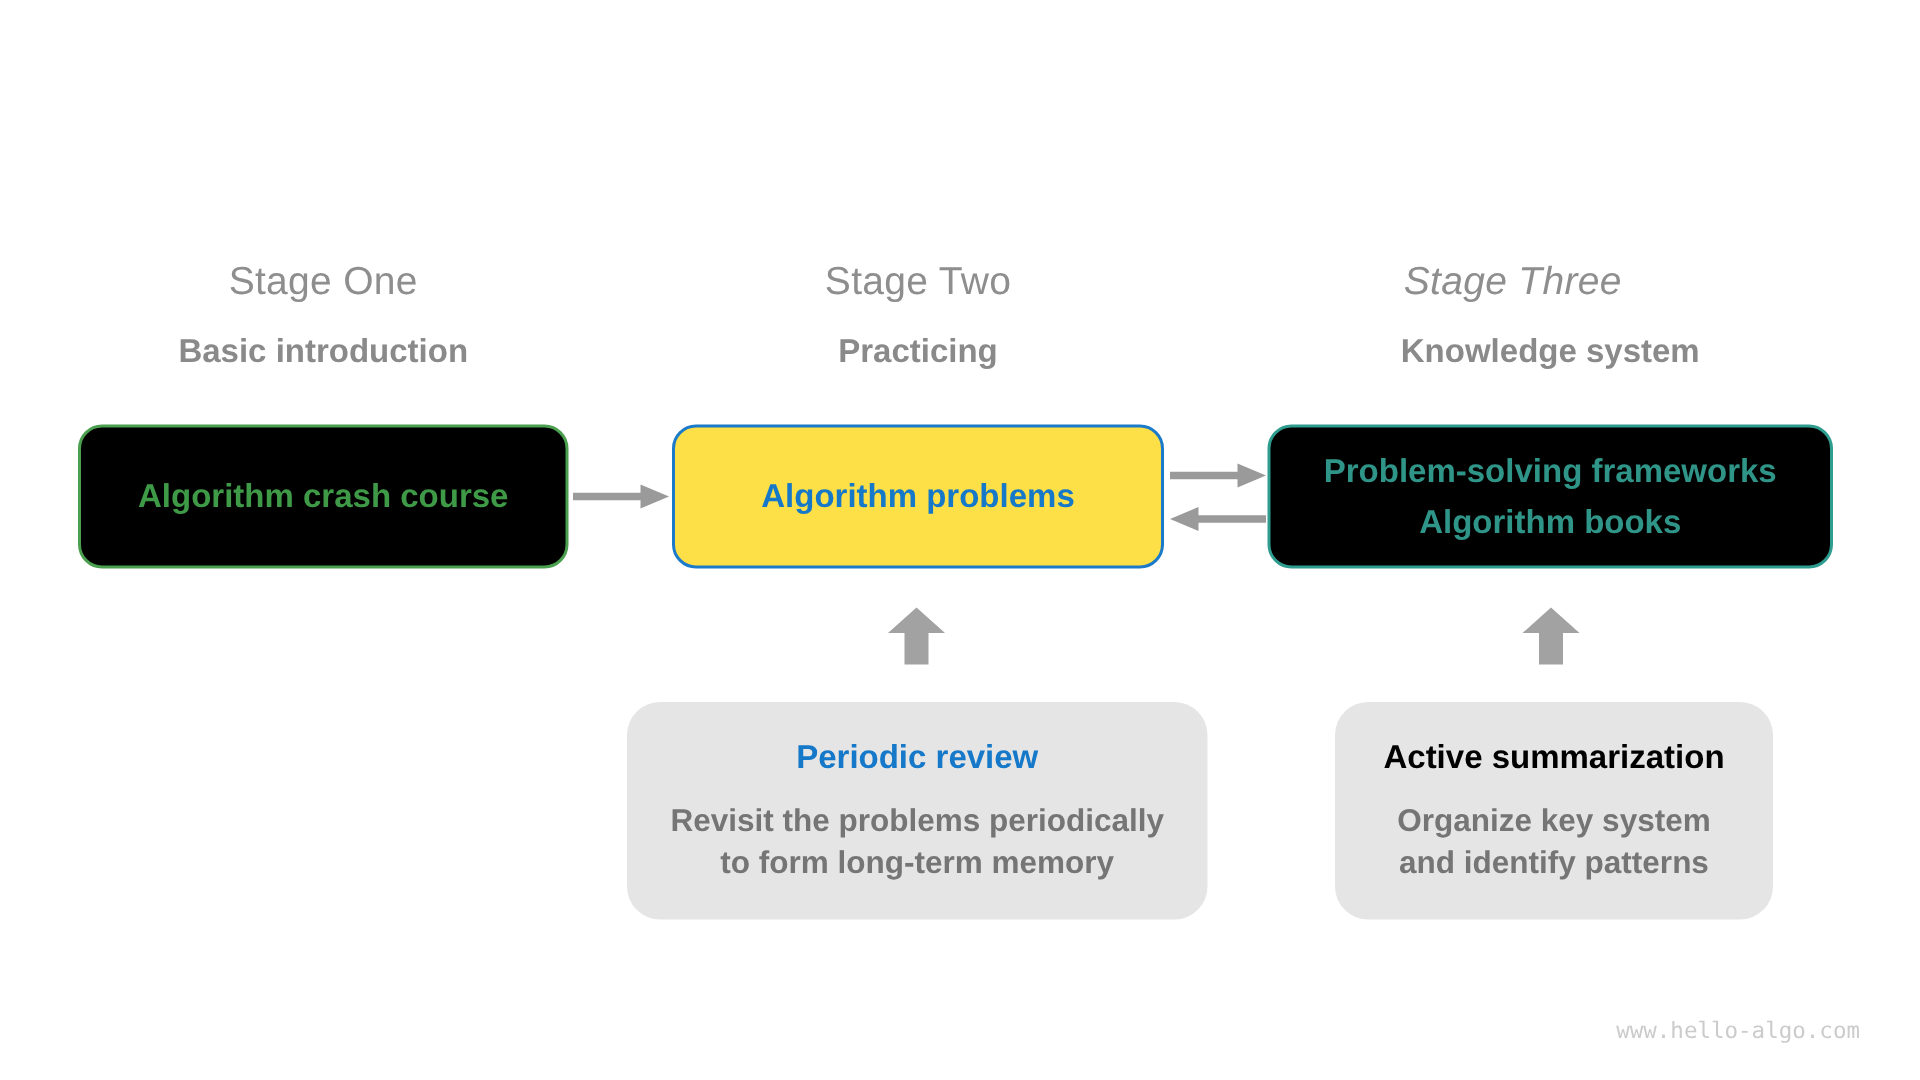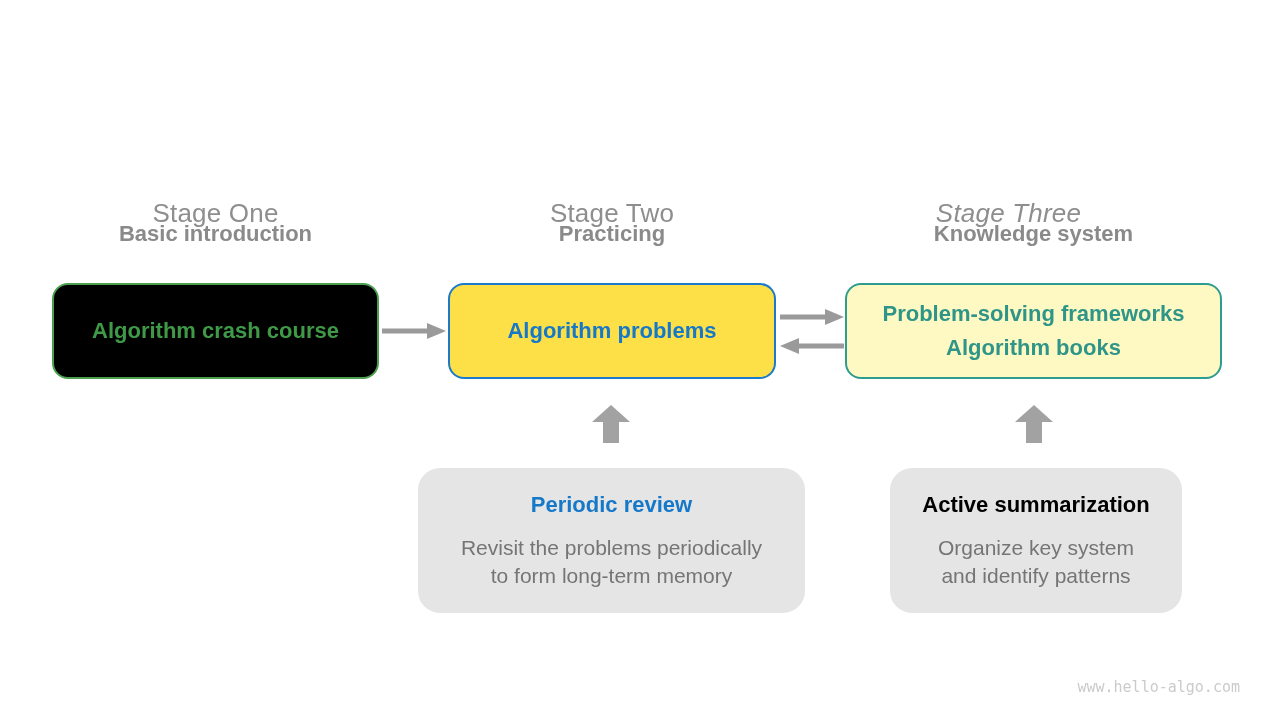--- a/index.html
+++ b/index.html
@@ -16,21 +16,20 @@
     overflow: hidden;
   }
   .stage-title {
     position: absolute;
     top: 172px;
     font-size: 26px;
     font-weight: 400;
     color: #8e8e8e;
     text-align: center;
     letter-spacing: 0.2px;
-    margin-top: 26px;
   }
   .stage-subtitle {
     position: absolute;
     top: 221px;
     font-size: 22px;
     font-weight: 700;
     color: #8a8a8a;
     text-align: center;
   }
   .node-box {
@@ -44,21 +43,21 @@
     flex-direction: column;
     justify-content: center;
     align-items: center;
     text-align: center;
     font-size: 22px;
     font-weight: 700;
     line-height: 34px;
   }
   .box-green  { left: 52px;  width: 327px; border-color: #4ba04f; background: #000000; color: #3f9a48; }
   .box-blue   { left: 448px; width: 328px; border-color: #1b7ac9; background: #fde047; color: #1578c8; }
-  .box-teal   { left: 845px; width: 377px; border-color: #2e9c8e; background: #fef9c3; color: #2f9588; }
+  .box-teal   { left: 845px; width: 377px; border-color: #2e9c8e; background: #000000; color: #2f9588; }
 
   .note-box {
     position: absolute;
     top: 468px;
     height: 145px;
     border-radius: 22px;
     background: #e5e5e5;
     box-sizing: border-box;
     text-align: center;
   }
@@ -67,21 +66,21 @@
   .note-title {
     margin-top: 24px;
     font-size: 22px;
     font-weight: 700;
   }
   .note-title.blue { color: #1578c8; }
   .note-title.teal { color: #000000; }
   .note-body {
     margin-top: 16px;
     font-size: 21px;
-    font-weight: 400;
+    font-weight: 700;
     color: #757575;
     line-height: 28px;
   }
 
   .h-arrow {
     position: absolute;
     width: 64px;
     height: 20px;
   }
   .h-arrow-1  { left: 382px; top: 321px; }

